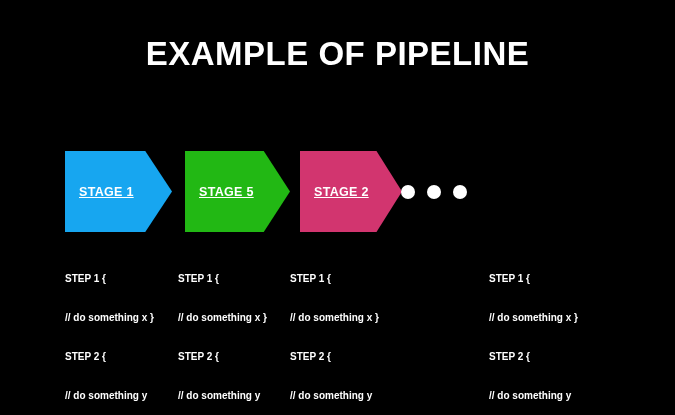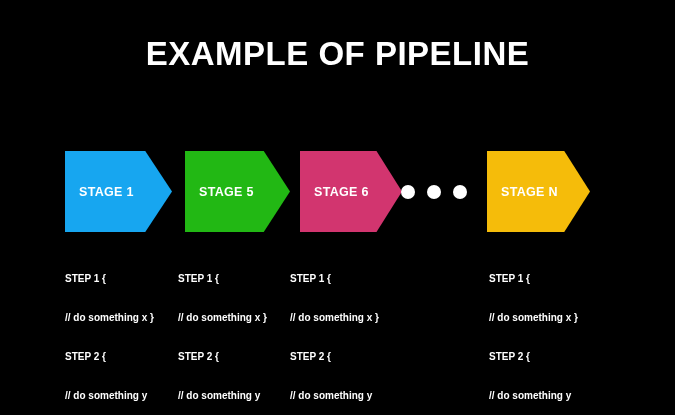--- a/index.html
+++ b/index.html
@@ -50,20 +50,21 @@
   }
   .stage-label {
     position: relative;
     z-index: 2;
     color: #ffffff;
     font-size: 12.5px;
     font-weight: bold;
     letter-spacing: 0.3px;
     padding-left: 14px;
     white-space: nowrap;
+    text-decoration: underline;
   }
 
   #stage-1 { left: 65px;  width: 107px; }
   #stage-2 { left: 185px; width: 105px; }
   #stage-3 { left: 300px; width: 102px; }
   #stage-n { left: 487px; width: 103px; }
 
   
   .pipeline-dot {
     position: absolute;
@@ -107,31 +108,27 @@
     <span class="stage-label">STAGE 1</span>
   </div>
 
   <div class="stage" id="stage-2">
     <div class="stage-shape" style="background: rgb(34, 184, 20);"></div>
     <span class="stage-label">STAGE 5</span>
   </div>
 
   <div class="stage" id="stage-3">
     <div class="stage-shape" style="background: rgb(210, 53, 111);"></div>
-    <span class="stage-label">STAGE 6</span>
+    <span class="stage-label">STAGE 2</span>
   </div>
 
   <div class="pipeline-dot" id="dot-1" style="background: rgb(255, 255, 255);"></div>
   <div class="pipeline-dot" id="dot-2" style="background: rgb(255, 255, 255);"></div>
   <div class="pipeline-dot" id="dot-3" style="background: rgb(255, 255, 255);"></div>
 
-  <div class="stage" id="stage-n">
-    <div class="stage-shape" style="background: rgb(245, 188, 10);"></div>
-    <span class="stage-label">STAGE N</span>
-  </div>
 
   <div class="code-block" id="code-1">
     <div class="code-line">STEP 1 {</div>
     <div class="code-line">// do something x }</div>
     <div class="code-line">STEP 2 {</div>
     <div class="code-line">// do something y</div>
     
     
   </div>
 

